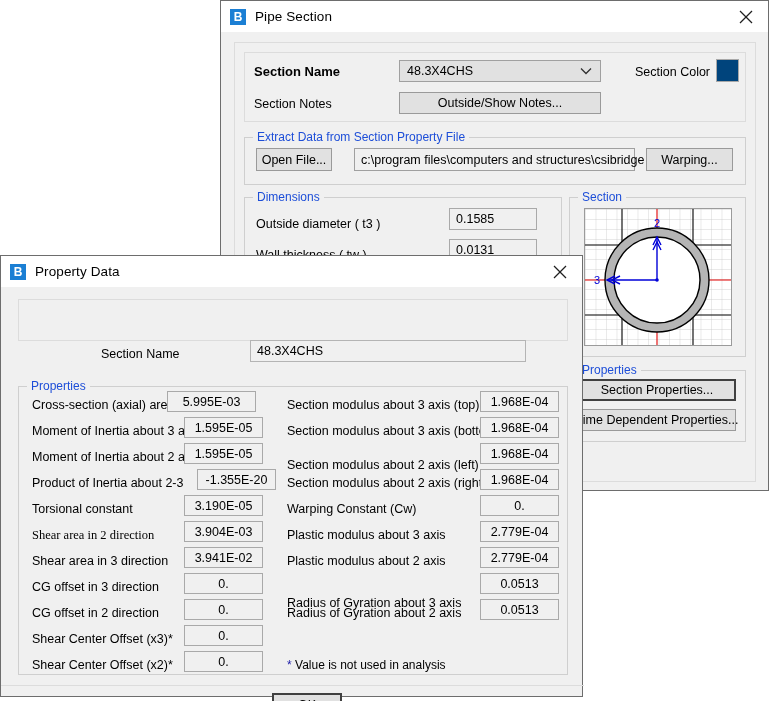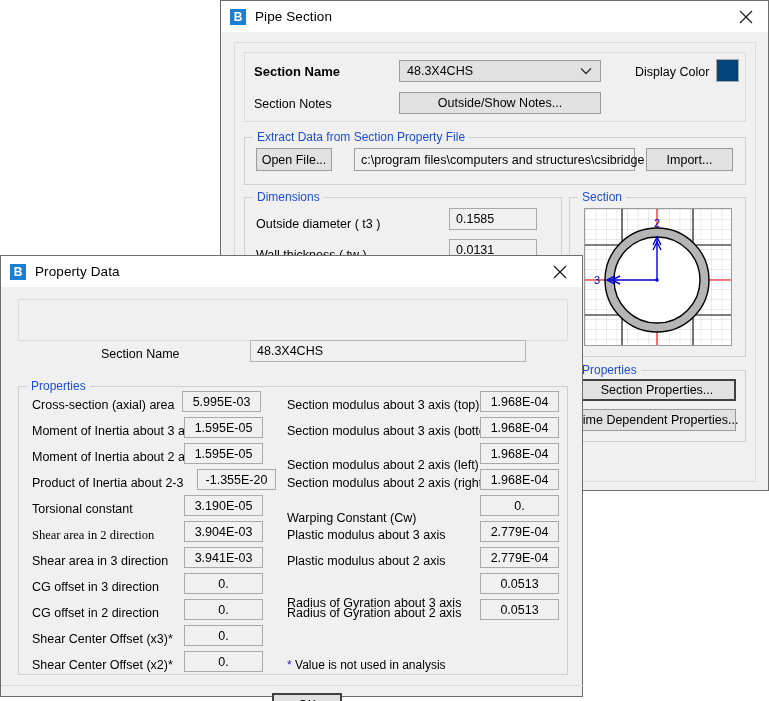--- a/index.html
+++ b/index.html
@@ -221,33 +221,33 @@
           <svg width="12" height="8" viewBox="0 0 12 8">
               <polyline points="1,1.5 6,6.5 11,1.5" fill="none" stroke="#303030" stroke-width="1.3"></polyline>
             </svg>
         </span>
       </div>
 
       <div class="lbl" style="left:33px; top:65px;">Section Notes</div>
 
       <div class="button" style="left:178px; top:60px; width:202px; height:22px;">Outside/Show Notes...</div>
 
-      <div class="lbl" style="left:414px; top:33px;">Display Color</div>
+      <div class="lbl" style="left:414px; top:33px;">Section Color</div>
 
       <div class="swatch" style="left: 495px; top: 27px; width: 23px; height: 23px; background: rgb(0, 68, 124);"></div>
 
       <div class="groupbox titled" style="left:23px; top:105px; width:502px; height:48px;">
         <span class="gb-label">Extract Data from Section Property File</span>
       </div>
 
       <div class="button" style="left:35px; top:116px; width:76px; height:23px;">Open File...</div>
 
       <div class="textbox path" style="left:133px; top:116px; width:281px; height:23px;">c:\program files\computers and structures\csibridge 24</div>
 
-      <div class="button" style="left:425px; top:116px; width:87px; height:23px;">Import...</div>
+      <div class="button" style="left:425px; top:116px; width:87px; height:23px;">Warping...</div>
 
       <div class="groupbox titled" style="left:23px; top:165px; width:318px; height:215px;">
         <span class="gb-label">Dimensions</span>
       </div>
 
       <div class="lbl" style="left:35px; top:185px;">Outside diameter  ( t3 )</div>
       <div class="textbox" style="left:228px; top:176px; width:88px; height:22px;">0.1585</div>
 
       <div class="lbl" style="left:35px; top:216px;">Wall thickness  ( tw )</div>
       <div class="textbox" style="left:228px; top:207px; width:88px; height:22px;">0.0131</div>
@@ -320,39 +320,39 @@
       <div class="lbl" style="left:100px; top:60px;">Section Name</div>
 
       <div class="textbox flatname" style="left:249px; top:53px; width:276px; height:22px;">48.3X4CHS</div>
 
       <div class="groupbox titled" style="left:17px; top:99px; width:550px; height:289px;">
         <span class="gb-label">Properties</span>
       </div>
 
       <div>
         <div class="lbl" style="left:31px; top:111px;">Cross-section (axial) area</div>
-        <div class="textbox center" style="left:181px; top:104px; width:79px; height:21px;">5.995E-03</div>
+        <div class="textbox center" style="left:166px; top:104px; width:89px; height:21px;">5.995E-03</div>
 
         <div class="lbl" style="left:31px; top:137px;">Moment of Inertia about 3 axis</div>
         <div class="textbox center" style="left:183px; top:130px; width:79px; height:21px;">1.595E-05</div>
 
         <div class="lbl" style="left:31px; top:163px;">Moment of Inertia about 2 axis</div>
         <div class="textbox center" style="left:183px; top:156px; width:79px; height:21px;">1.595E-05</div>
 
         <div class="lbl" style="left:31px; top:189px;">Product of Inertia about 2-3</div>
         <div class="textbox center" style="left:196px; top:182px; width:79px; height:21px;">-1.355E-20</div>
 
         <div class="lbl" style="left:31px; top:215px;">Torsional constant</div>
         <div class="textbox center" style="left:183px; top:208px; width:79px; height:21px;">3.190E-05</div>
 
         <div class="lbl" style="left:31px; top:241px;font-family:Liberation Serif, serif;">Shear area in 2 direction</div>
         <div class="textbox center" style="left:183px; top:234px; width:79px; height:21px;">3.904E-03</div>
 
         <div class="lbl" style="left:31px; top:267px;">Shear area in 3 direction</div>
-        <div class="textbox center" style="left:183px; top:260px; width:79px; height:21px;">3.941E-03</div>
+        <div class="textbox center" style="left:183px; top:260px; width:79px; height:21px;">3.941E-02</div>
 
         <div class="lbl" style="left:31px; top:293px;">CG offset in 3 direction</div>
         <div class="textbox center" style="left:183px; top:286px; width:79px; height:21px;">0.</div>
 
         <div class="lbl" style="left:31px; top:319px;">CG offset in 2 direction</div>
         <div class="textbox center" style="left:183px; top:312px; width:79px; height:21px;">0.</div>
 
         <div class="lbl" style="left:31px; top:345px;">Shear Center Offset (x3)*</div>
         <div class="textbox center" style="left:183px; top:338px; width:79px; height:21px;">0.</div>
 
@@ -366,21 +366,21 @@
 
         <div class="lbl" style="left:286px; top:137px;">Section modulus about 3 axis (bottom)</div>
         <div class="textbox center" style="left:479px; top:130px; width:79px; height:21px;">1.968E-04</div>
 
         <div class="lbl" style="left:286px; top:163px;margin-top:8px;">Section modulus about 2 axis (left)</div>
         <div class="textbox center" style="left:479px; top:156px; width:79px; height:21px;">1.968E-04</div>
 
         <div class="lbl" style="left:286px; top:189px;">Section modulus about 2 axis (right)</div>
         <div class="textbox center" style="left:479px; top:182px; width:79px; height:21px;">1.968E-04</div>
 
-        <div class="lbl" style="left:286px; top:215px;margin-top:9px;">Warping Constant (Cw)</div>
+        <div class="lbl" style="left:286px; top:215px;">Warping Constant (Cw)</div>
         <div class="textbox center" style="left:479px; top:208px; width:79px; height:21px;">0.</div>
 
         <div class="lbl" style="left:286px; top:241px;">Plastic modulus about 3 axis</div>
         <div class="textbox center" style="left:479px; top:234px; width:79px; height:21px;">2.779E-04</div>
 
         <div class="lbl" style="left:286px; top:267px;">Plastic modulus about 2 axis</div>
         <div class="textbox center" style="left:479px; top:260px; width:79px; height:21px;">2.779E-04</div>
 
         <div class="lbl" style="left:286px; top:309px;">Radius of Gyration about 3 axis</div>
         <div class="textbox center" style="left:479px; top:286px; width:79px; height:21px;">0.0513</div>

